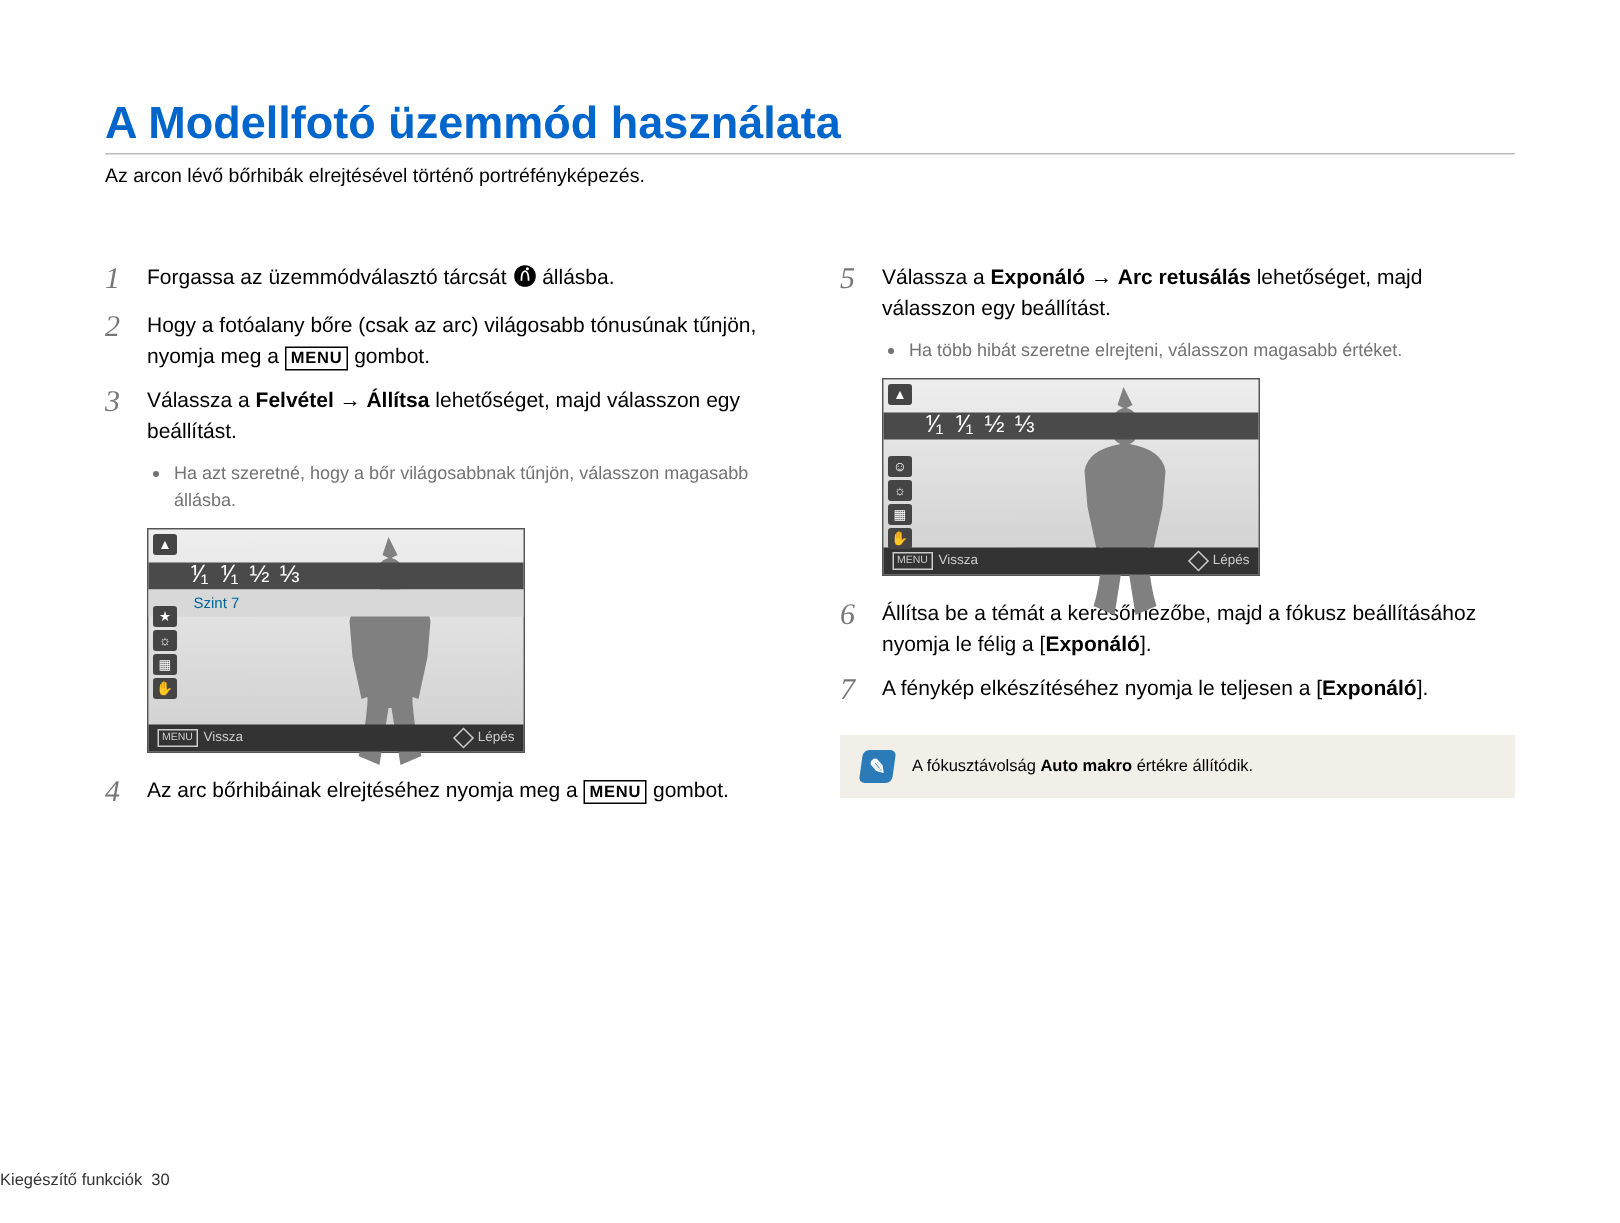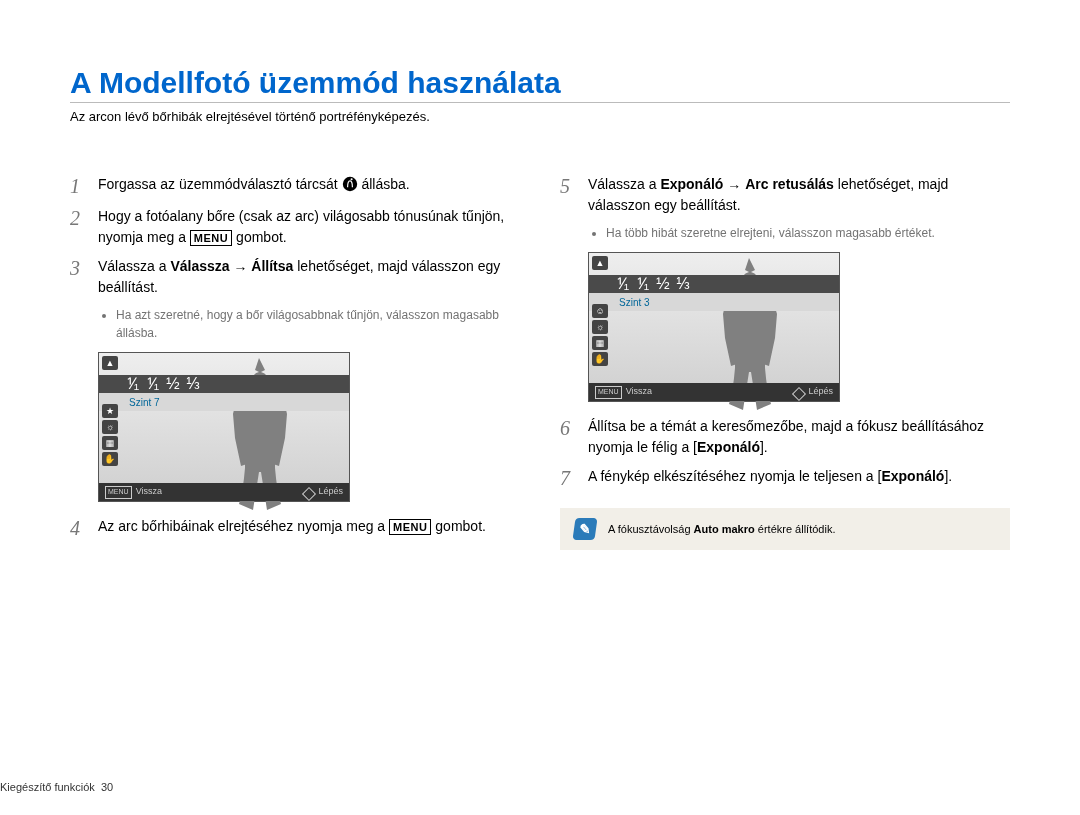--- a/index.html
+++ b/index.html
@@ -163,21 +163,21 @@
     background: #333;
     height: 18px;
     color: #ccc;
     display: flex;
     align-items: center;
     font-size: 9px;
     padding: 0 6px;
     justify-content: space-between;
     z-index: 2;
   }
-  .lcd .foot .grp { display: flex; gap: 4px; align-items: flex-end; }
+  .lcd .foot .grp { display: flex; gap: 4px; align-items: center; }
   .lcd .foot .mbox {
     display: inline-block;
     border: 1px solid #ccc;
     font-size: 7px;
     padding: 0 2px;
   }
   .lcd .foot .dia {
     display: inline-block;
     width: 8px; height: 8px;
     border: 1px solid #ccc;
@@ -249,21 +249,21 @@
           <span>Hogy a fotóalany bőre (csak az arc) világosabb tónusúnak tűnjön, nyomja meg a </span>
           <span class="menu-box">MENU</span>
           <span> gombot.</span>
         </div>
       </div>
 
       <div class="step">
         <div class="num">3</div>
         <div class="body">
           <span>Válassza a </span>
-          <span class="bold">Válassza</span><span> → </span><span class="bold">Állítsa</span>
+          <span class="bold">Felvétel</span><span> → </span><span class="bold">Állítsa</span>
           <span> lehetőséget, majd válasszon egy beállítást.</span>
         </div>
       </div>
 
       <ul class="hint">
         <li>Ha azt szeretné, hogy a bőr világosabbnak tűnjön, válasszon magasabb állásba.</li>
       </ul>
 
       <div class="lcd">
         <div class="side-icons">
@@ -339,23 +339,20 @@
         <svg class="silhouette" viewBox="0 0 100 170" preserveAspectRatio="xMidYMax meet">
           <path fill="#808080" d="M50 5 l6 12 l-4 2 q8 2 8 12 q0 10 -6 12 q22 4 24 18 l-2 24 l-6 28 l-6 -2 l2 -20 l0 24 q2 24 6 36 l-14 6 l-6 -38 l-2 0 l-6 38 l-14 -6 q4 -12 6 -36 l0 -24 l2 20 l-6 2 l-6 -28 l-2 -24 q2 -14 24 -18 q-6 -2 -6 -12 q0 -10 8 -12 l-4 -2 z"></path>
         </svg>
         <div class="topbar"></div>
         <div class="bar-dark">
           <span class="ic">⅟₁</span>
           <span class="ic">⅟₁</span>
           <span class="ic">½</span>
           <span class="ic">⅓</span>
         </div>
-        <div class="bar-light">
-          <span>Szint 3</span>
-        </div>
         <div class="midgap"></div>
         <div class="foot">
           <div class="grp">
             <span class="mbox">MENU</span>
             <span>Vissza</span>
           </div>
           <div class="grp">
             <span class="dia"></span>
             <span>Lépés</span>
           </div>

